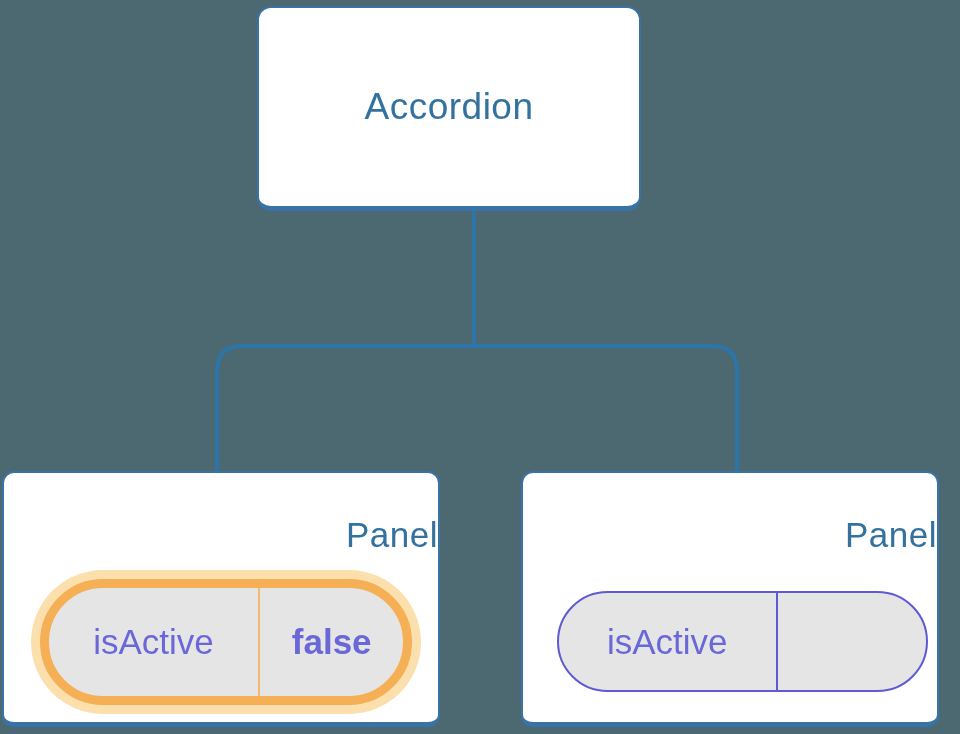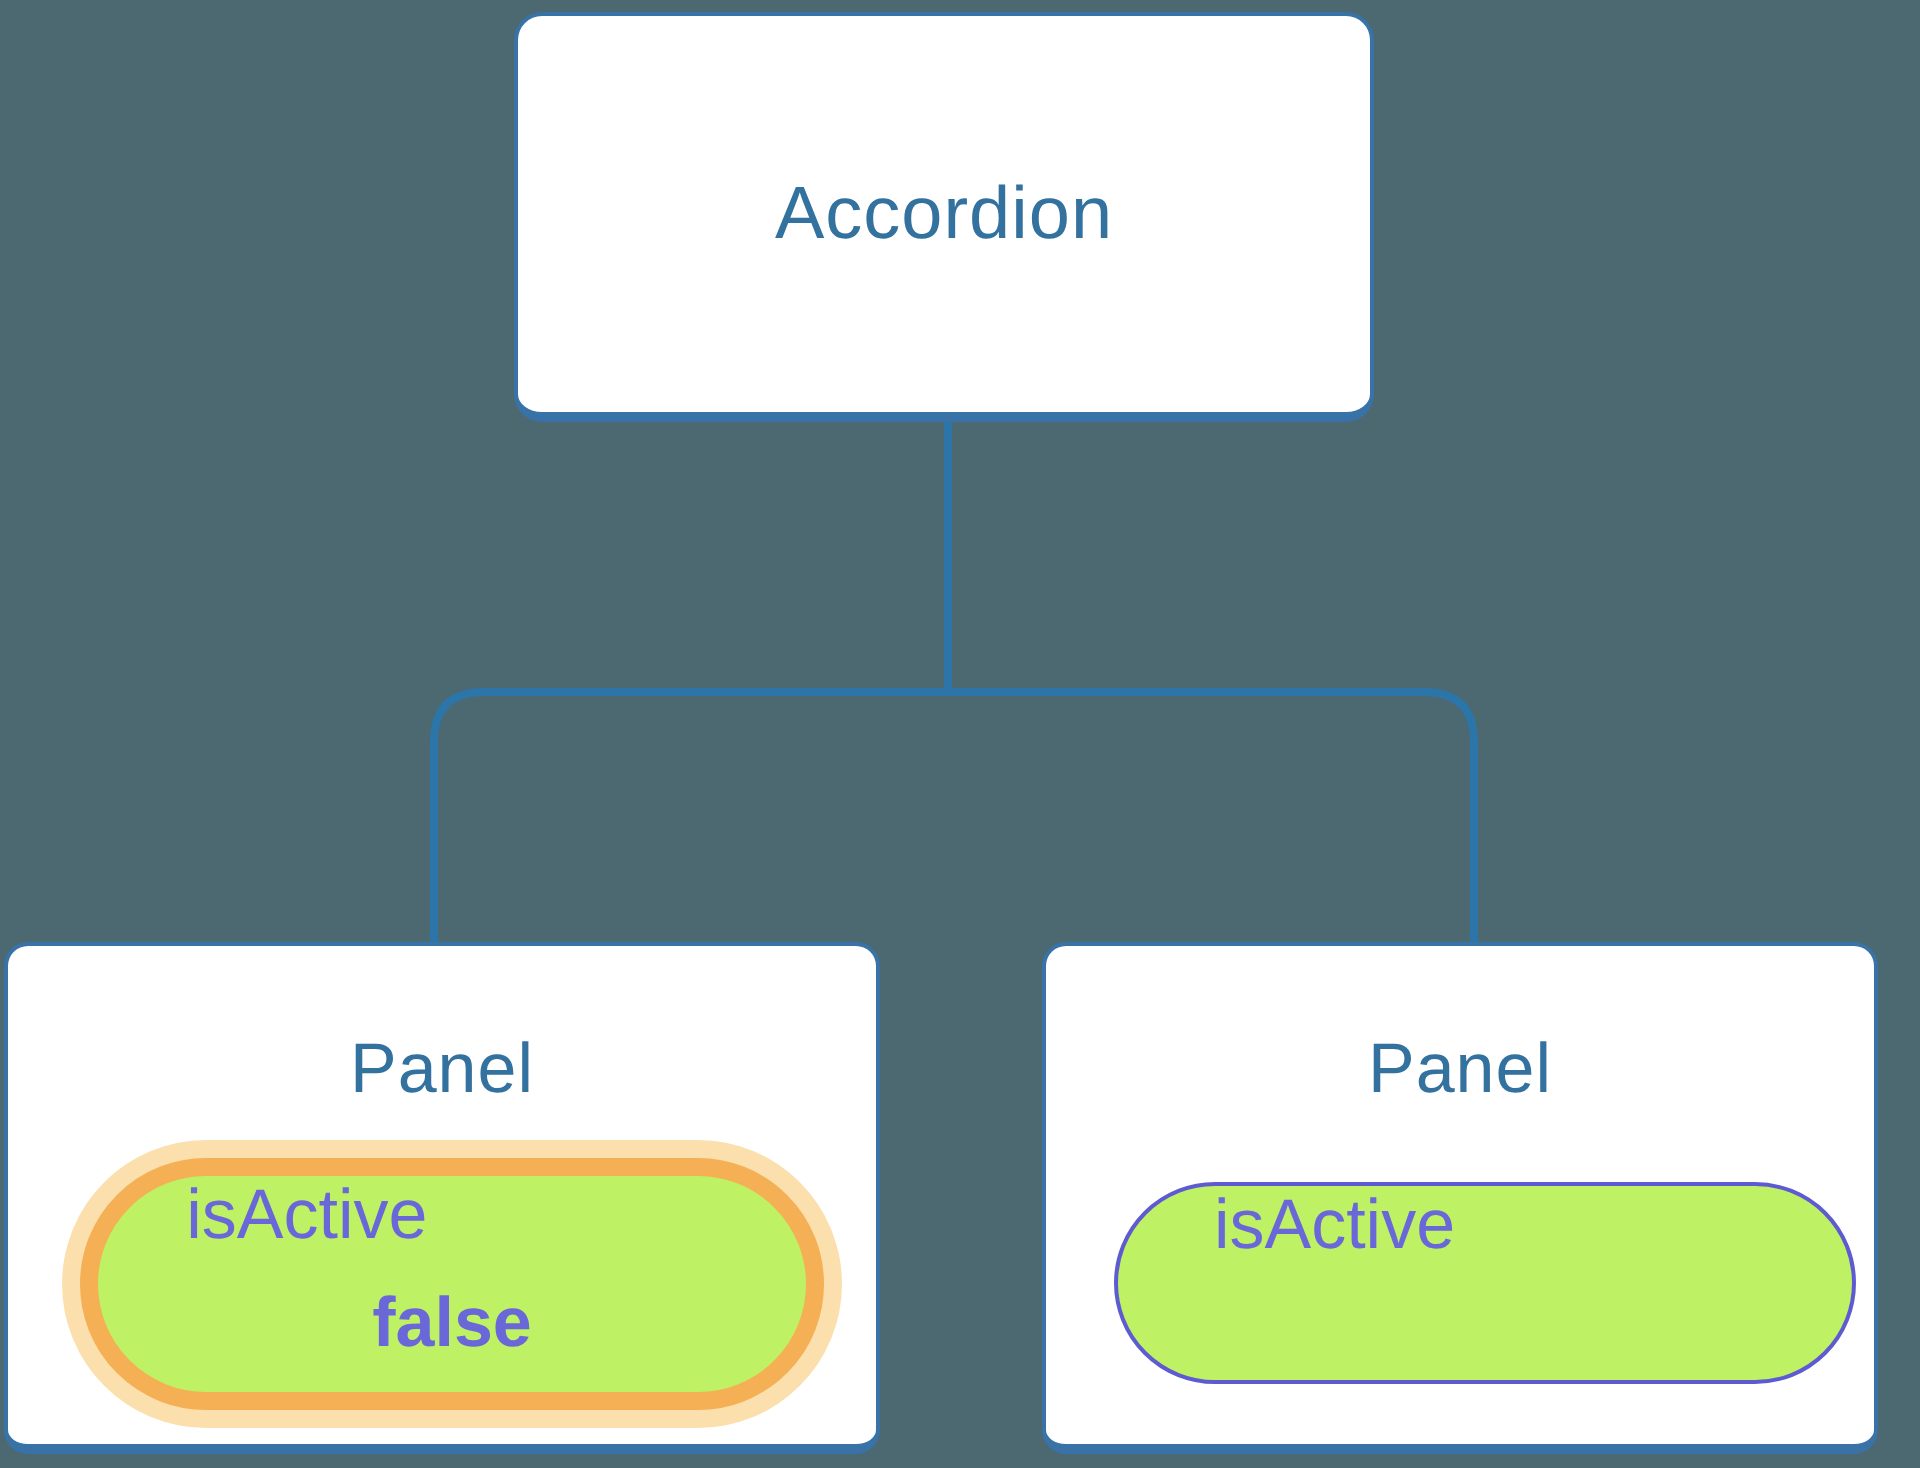--- a/index.html
+++ b/index.html
@@ -15,43 +15,43 @@
   .connectors path { stroke: var(--line, #2C75A8); stroke-width: 4; fill: none; }
 
   .card {
     position: absolute;
     background: #ffffff;
     border: 2.5px solid var(--card-border, #3872A6);
     border-bottom-width: 5px;
     box-sizing: border-box;
   }
   .card-root {
-    left: 257px; top: 6px; width: 430px; height: 205px;
+    left: 257px; top: 6px; width: 384px; height: 205px;
     border-radius: 14px;
     display: flex; align-items: center; justify-content: center;
   }
   .root-label {
     color: var(--card-text, #33719E);
     font-size: 37px; font-weight: 500; letter-spacing: 0.5px;
   }
   .card-panel { border-radius: 12px; }
   .card-panel-left  { left: 2px;   top: 471px; width: 438px; height: 256px; }
   .card-panel-right { left: 521px; top: 471px; width: 418px; height: 256px; }
   .panel-label {
     position: absolute; left: 0; right: 0; top: 42px;
-    text-align: center;
+    text-align: right;
     color: var(--card-text, #33719E);
     font-size: 35px; font-weight: 500; letter-spacing: 0.5px;
   }
 
   .pill {
     position: absolute;
-    background: #bef264;
+    background: #e5e5e5;
     box-sizing: border-box;
-    display: flex; align-items: stretch; flex-direction: column;
+    display: flex; align-items: stretch;
   }
   .pill-active {
     left: 36px; top: 106px; width: 372px; height: 126px;
     border: 9px solid var(--orange, #F5AF55);
     border-radius: 70px;
     box-shadow: 0 0 0 9px var(--orange-halo, #FBDFAD);
   }
   .pill-inactive {
     left: 34px; top: 118px; width: 371px; height: 101px;
     border: 2.5px solid var(--purple-border, #5E5BD2);

